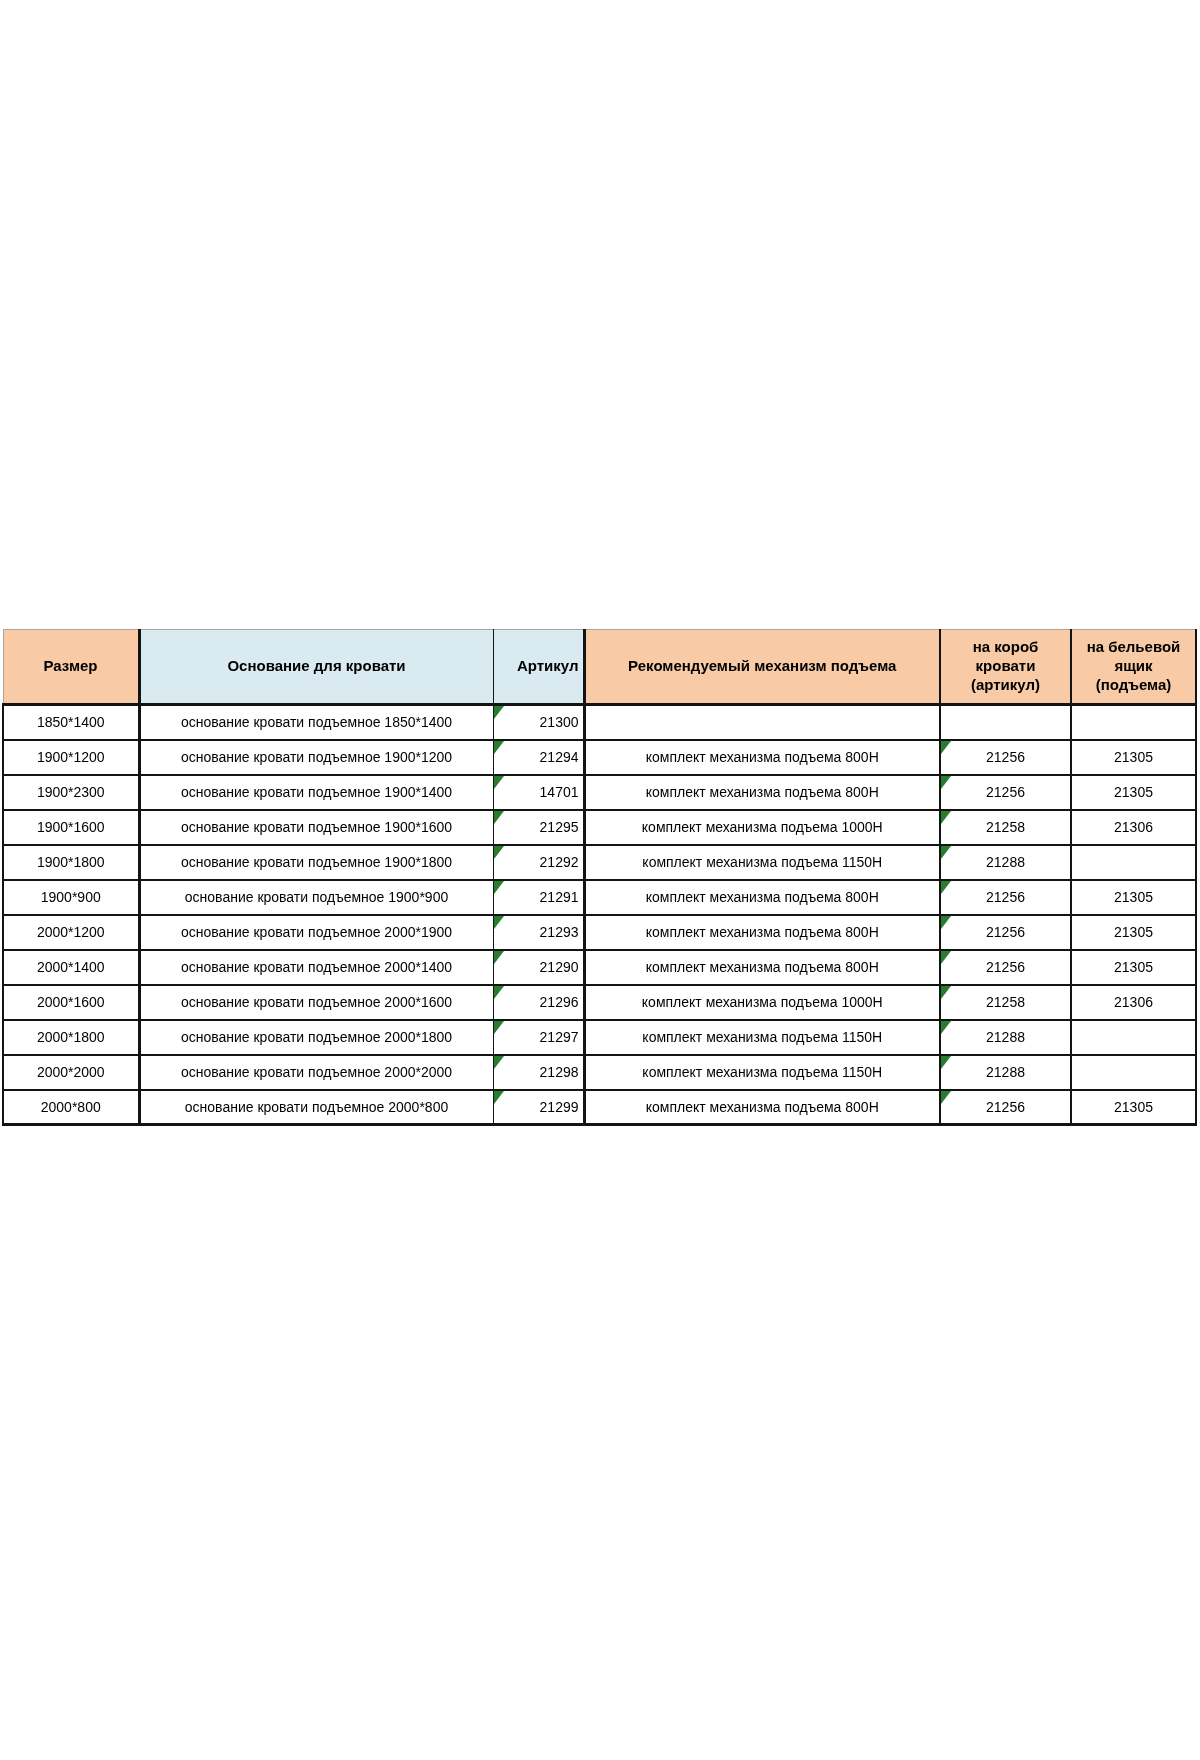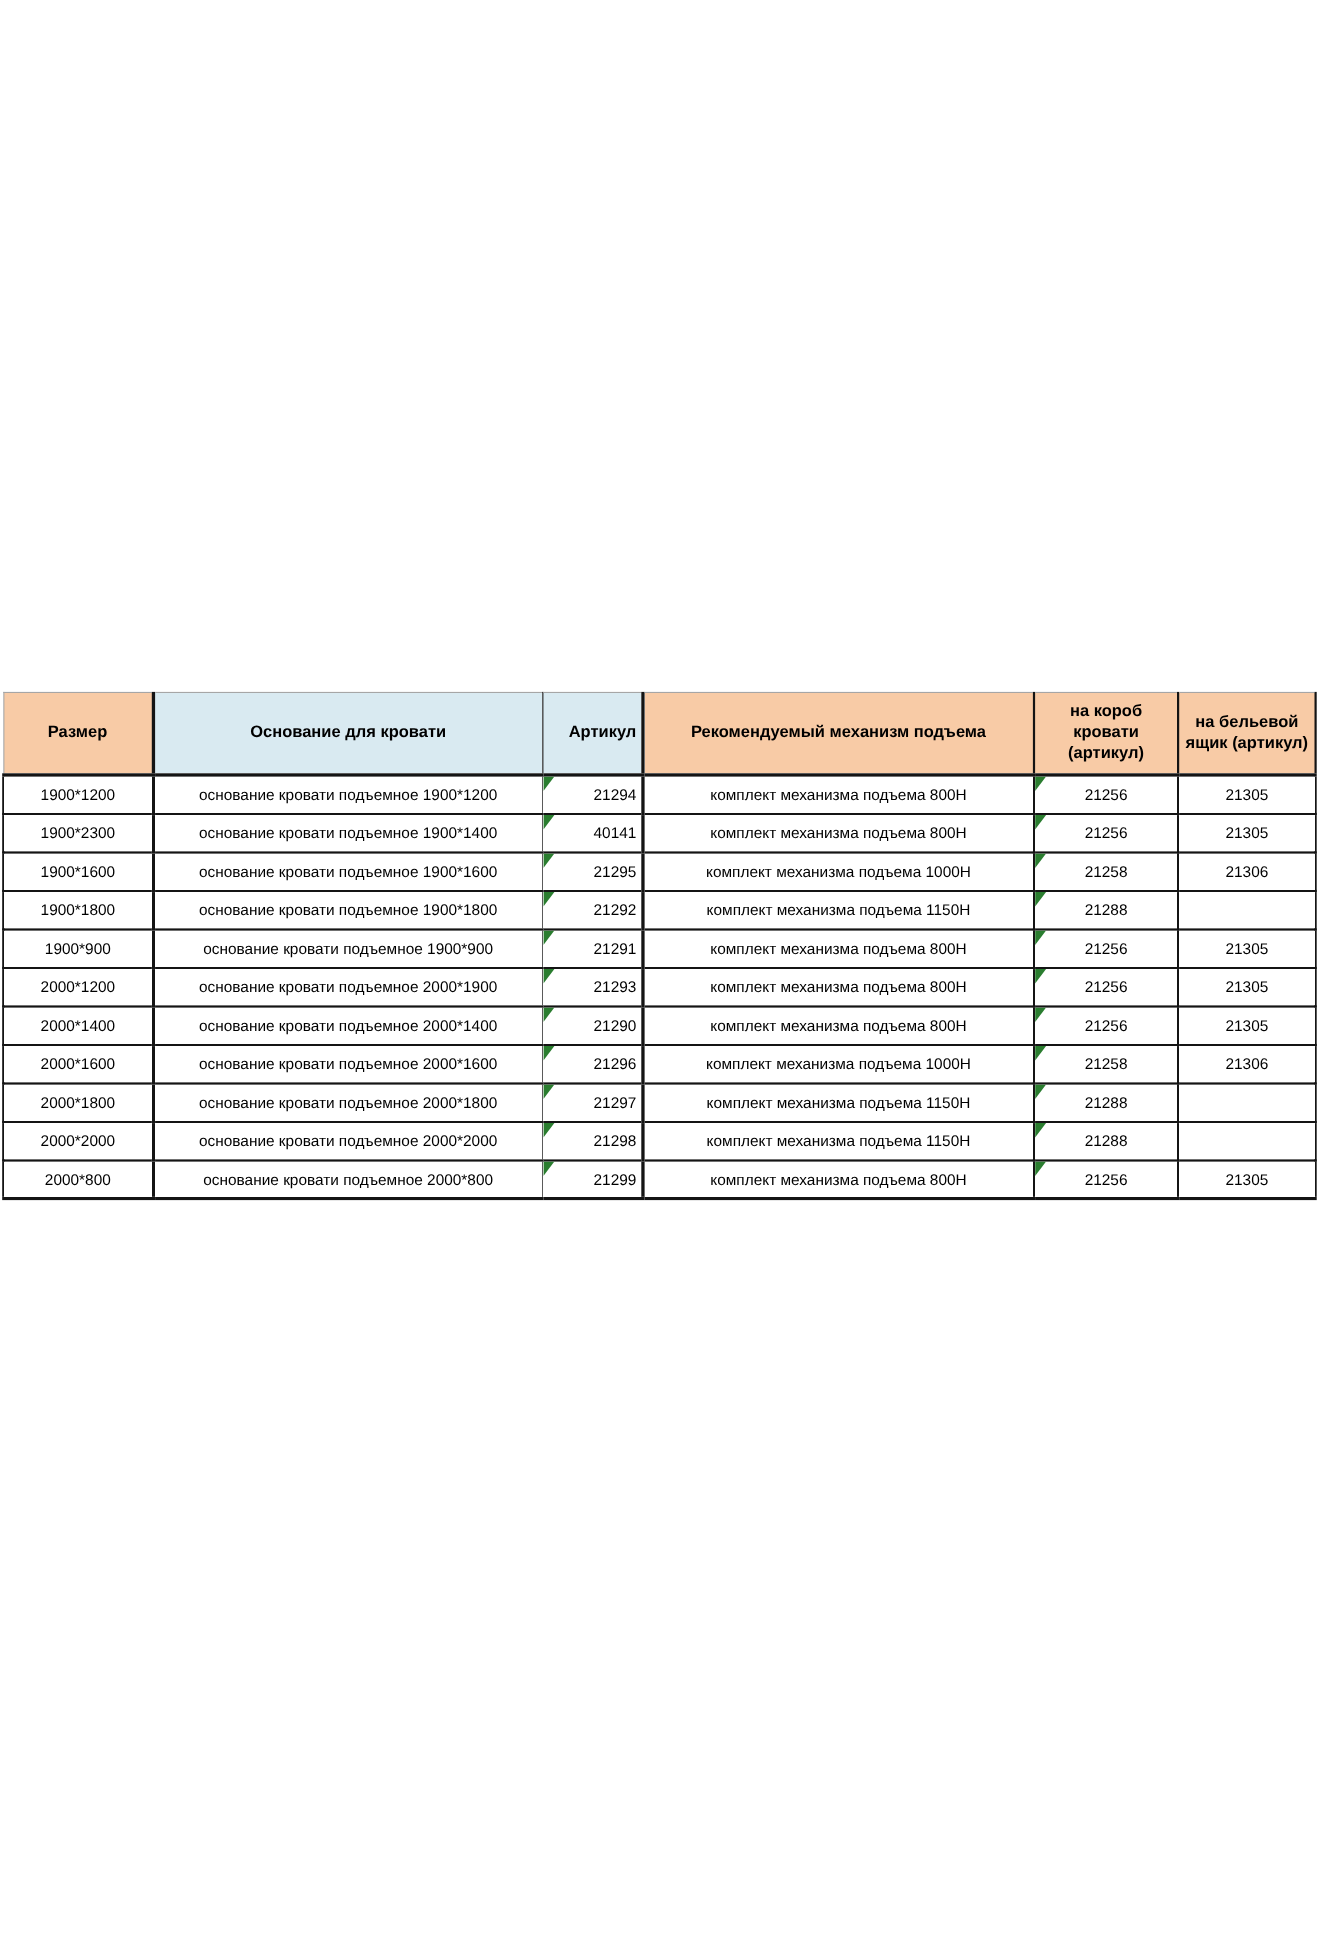--- a/index.html
+++ b/index.html
@@ -77,36 +77,44 @@
     <col style="width:131px">
     <col style="width:125px">
   </colgroup>
   <thead>
     <tr>
       <th class="col-size">Размер</th>
       <th class="col-base blue">Основание для кровати</th>
       <th class="col-article blue">Артикул</th>
       <th class="col-mech">Рекомендуемый механизм подъема</th>
       <th class="col-box">на короб кровати (артикул)</th>
-      <th class="col-drawer">на бельевой ящик (артикул)</th>
+      <th class="col-drawer">на бельевой ящик (подъема)</th>
     </tr>
   </thead>
   <tbody>
+      <tr>
+    <td class="col-size"><span>1850*1400</span></td>
+    <td class="col-base"><span>основание кровати подъемное 1850*1400</span></td>
+    <td class="col-article"><span class="flag"></span><span>21300</span></td>
+    <td class="col-mech"><span></span></td>
+    <td class="col-box"><span></span></td>
+    <td class="col-drawer"><span></span></td>
+  </tr>
       <tr>
     <td class="col-size"><span>1900*1200</span></td>
     <td class="col-base"><span>основание кровати подъемное 1900*1200</span></td>
     <td class="col-article"><span class="flag"></span><span>21294</span></td>
     <td class="col-mech"><span>комплект механизма подъема 800Н</span></td>
     <td class="col-box"><span class="flag"></span><span>21256</span></td>
     <td class="col-drawer"><span>21305</span></td>
   </tr>
       <tr>
     <td class="col-size"><span>1900*2300</span></td>
     <td class="col-base"><span>основание кровати подъемное 1900*1400</span></td>
-    <td class="col-article"><span class="flag"></span><span>40141</span></td>
+    <td class="col-article"><span class="flag"></span><span>14701</span></td>
     <td class="col-mech"><span>комплект механизма подъема 800Н</span></td>
     <td class="col-box"><span class="flag"></span><span>21256</span></td>
     <td class="col-drawer"><span>21305</span></td>
   </tr>
       <tr>
     <td class="col-size"><span>1900*1600</span></td>
     <td class="col-base"><span>основание кровати подъемное 1900*1600</span></td>
     <td class="col-article"><span class="flag"></span><span>21295</span></td>
     <td class="col-mech"><span>комплект механизма подъема 1000Н</span></td>
     <td class="col-box"><span class="flag"></span><span>21258</span></td>

